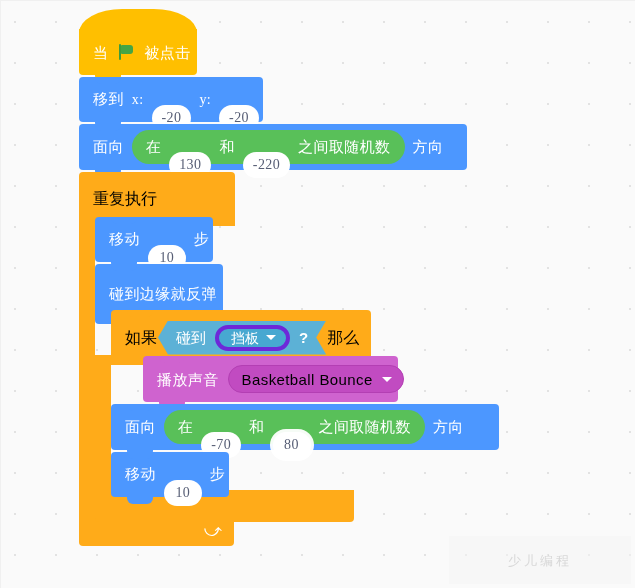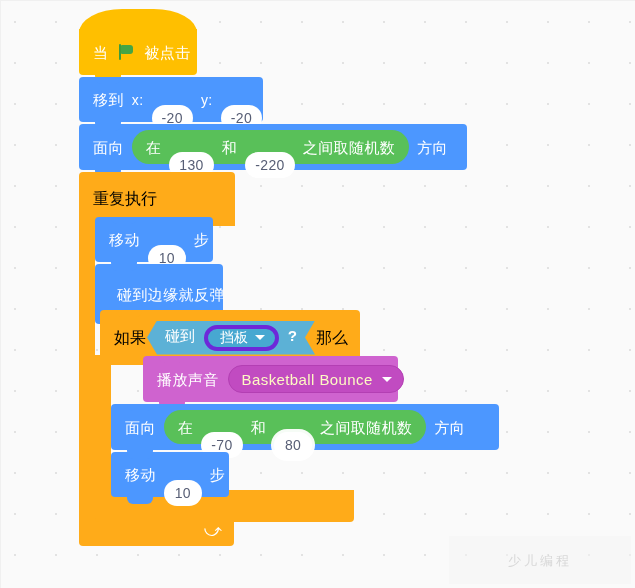--- a/index.html
+++ b/index.html
@@ -38,21 +38,21 @@
     color: #ffffff;
     font-size: 15px;
     letter-spacing: .4px;
     white-space: nowrap;
     user-select: none;
   }
   .lbl { line-height: 1; }
 
   
   .c-event   { background: #ffbf00; }
-  .c-motion  { background: #4c97ff; }
+  .c-motion  { background: #4c97ff; font-family: Liberation Serif, serif; }
   .c-control { background: #ffab19; }
   .c-sound   { background: #cf63cf; margin-left: 32px; }
 
   
   .notch, .nub {
     position: absolute;
     left: 16px;
     width: 26px;
     height: 7px;
   }
@@ -112,21 +112,21 @@
     padding: 0 10px 0 12px;
     font-size: 14px;
     box-sizing: border-box;
   }
   .pill-sound {
     display: inline-flex;
     align-items: center;
     gap: 9px;
     background: #c14bc1;
     border: 1px solid #b33fb3;
-    color: #fef9c3;
+    color: #000000;
     border-radius: 15px;
     height: 28px;
     padding: 0 11px 0 13px;
     font-size: 15px;
     box-sizing: border-box;
   }
   .caret {
     display: inline-block;
     width: 0; height: 0;
     border-left: 5px solid transparent;
@@ -153,21 +153,20 @@
     display: inline-flex;
     align-items: center;
     gap: 9px;
     background: #5cb1d6;
     height: 34px;
     padding: 0 18px;
     box-sizing: border-box;
     color: #ffffff;
     font-size: 15px;
     clip-path: polygon(10px 0, 100% 0, calc(100% - 10px) 50%, 100% 100%, 10px 100%, 0 50%);
-    font-family: Liberation Mono, monospace;
   }
 
   
   .flag {
     display: inline-block;
     width: 18px; height: 18px;
     position: relative;
   }
   .flag::before {
     content: "";
@@ -297,29 +296,29 @@
   </div>
 
   <div class="blk stack c-motion" style="left:94px; top:216px; width:118px; height:45px; padding-left:14px; gap:8px;">
     <span class="notch n-motion"></span>
     <span class="lbl">移动</span>
     <span class="oval">10</span>
     <span class="lbl">步</span>
     <span class="nub n-motion"></span>
   </div>
 
-  <div class="blk stack c-motion" style="left:94px; top:263px; width:128px; height:60px; padding-left:22px;">
+  <div class="blk stack c-motion" style="left:94px; top:263px; width:128px; height:60px; padding-left:14px;">
     <span class="notch n-motion"></span>
     <span class="lbl">碰到边缘就反弹</span>
     <span class="nub n-motion"></span>
   </div>
 
   <div class="cblock" style="left:94px; top:309px; width:260px; height:212px;">
 
-    <div class="c-top c-control" style="left:5px; top:0; width:260px; height:55px; padding-left:14px; gap:1px;">
+    <div class="c-top c-control" style="left:16px; top:0; width:260px; height:55px; padding-left:14px; gap:1px;">
       <span class="notch n-control"></span>
       <span class="lbl">如果</span>
       <span class="hexa">
         <span class="lbl">碰到</span>
         <span class="pill">
           <span class="lbl">挡板</span>
           <span class="caret"></span>
         </span>
         <span class="lbl" style="font-weight:bold;">?</span>
       </span>

